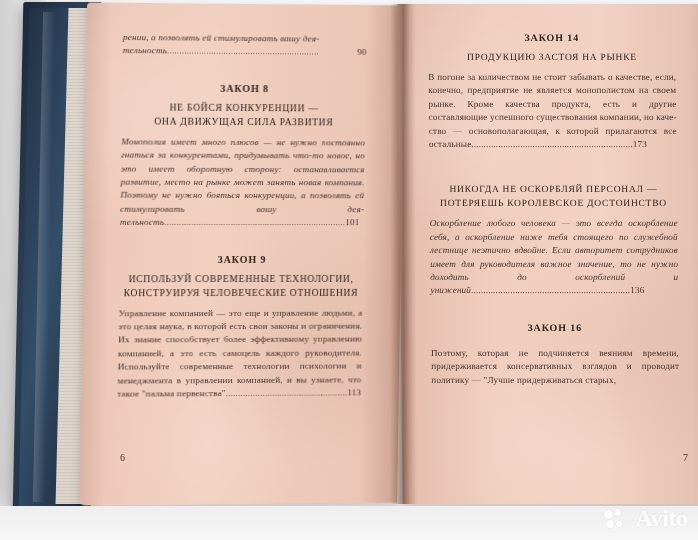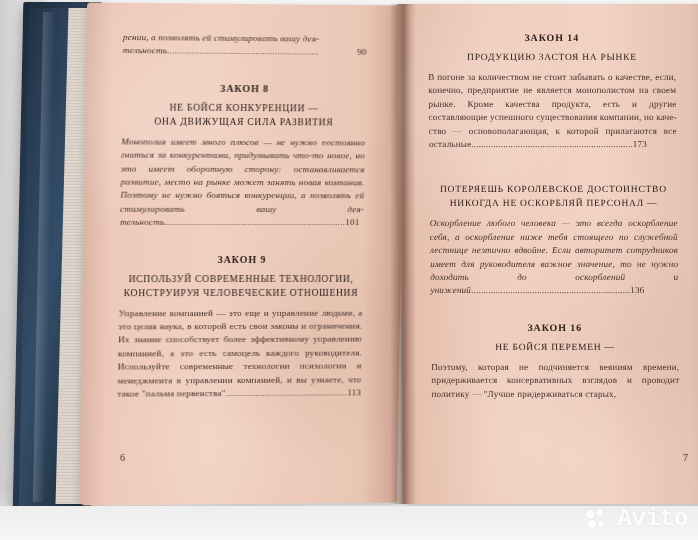--- a/index.html
+++ b/index.html
@@ -214,21 +214,21 @@
     display: block;
     border-radius: 50%;
     background: #ffffff;
     box-shadow: 0 0 2px rgba(0,0,0,.12);
   }
   .wm-dots i:nth-child(1) { width: 9px;  height: 9px;  left: 0px;  top: 1px; }
   .wm-dots i:nth-child(2) { width: 7px;  height: 7px;  left: 10px; top: 0px; }
   .wm-dots i:nth-child(3) { width: 8px;  height: 8px;  left: 2px;  top: 11px; }
   .wm-dots i:nth-child(4) { width: 6px;  height: 6px;  left: 12px; top: 12px; }
   .wm-text {
-    font-family: Liberation Mono, monospace;
+    font-family: Liberation Serif, serif;
     font-weight: bold;
     font-size: 24px;
     color: #ffffff;
     letter-spacing: -0.3px;
     text-shadow: 0 0 3px rgba(0,0,0,.10);
   }
 
   
   .frame-top {
     position: absolute; left: 0; top: 0; width: 698px; height: 4px;
@@ -313,34 +313,33 @@
           <div class="gap-sm"></div>
           <p class="para upright">
             <span>В погоне за количеством не стоит забывать о качестве, если, конечно, предприятие не явля­ется монополистом на своем рынке. Кроме ка­чества продукта, есть и другие составляющие успешного существования компании, но каче­ство — основополагающая, к которой прилага­ются все остальные</span><span>..................................................................</span><span>173</span>
           </p>
         </div>
 
         <div class="gap-lg"></div>
 
         <div>
           <div class="gap-sm"></div>
+          <p class="law-head">НИКОГДА НЕ ОСКОРБЛЯЙ ПЕРСОНАЛ —</p>
           <p class="law-head">ПОТЕРЯЕШЬ КОРОЛЕВСКОЕ ДОСТОИНСТВО</p>
-          <p class="law-head">НИКОГДА НЕ ОСКОРБЛЯЙ ПЕРСОНАЛ —</p>
           <div class="gap-sm"></div>
           <p class="para">
             <span>Оскорбление любого человека — это всегда оскорб­ление себя, а оскорбление ниже тебя стоящего по служебной лестнице неэтично вдвойне. Если авто­ритет сотрудников имеет для руководителя важ­ное значение, то не нужно доходить до оскорблений и унижений</span><span style="font-style:normal;">.................................................................</span><span style="font-style:normal;">136</span>
           </p>
         </div>
 
         <div class="gap-lg"></div>
 
         <div>
           <p class="law-title">ЗАКОН 16</p>
           <div class="gap-sm"></div>
-          <p class="law-head">НЕ БОЙСЯ ПЕРЕМЕН —</p>
           <div class="gap-sm"></div>
           <p class="para upright">Поэтому, которая не подчиняется веяниям времени, придерживается консервативных взглядов и прово­дит политику — "Лучше придерживаться старых,</p>
         </div>
 
       </div>
     </div>
 
     <div class="gutter"></div>
 
     <span class="folio folio-left">6</span>

